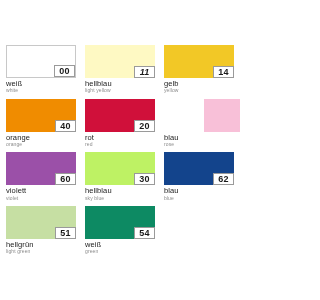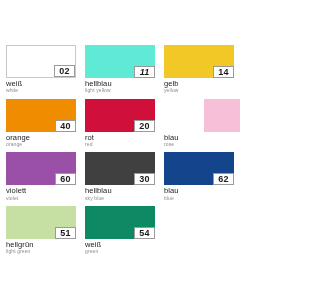--- a/index.html
+++ b/index.html
@@ -92,29 +92,29 @@
     visibility: hidden;
   }
 </style>
 </head>
 <body>
 
 <div id="color-chart">
   <div class="swatch-grid">
       <div class="swatch-cell">
         <div class="swatch-chip has-outline" style="background: rgb(255, 255, 255);">
-          <span class="swatch-code">02</span>
+          <span class="swatch-code">00</span>
         </div>
         <div class="swatch-labels">
           <span class="swatch-name-de">weiß</span>
           <span class="swatch-name-en">white</span>
         </div>
       </div>
       <div class="swatch-cell">
-        <div class="swatch-chip" style="background: #5eead4; font-style: italic;">
+        <div class="swatch-chip" style="background: #fef9c3; font-style: italic;">
           <span class="swatch-code">11</span>
         </div>
         <div class="swatch-labels">
           <span class="swatch-name-de">hellblau</span>
           <span class="swatch-name-en">light yellow</span>
         </div>
       </div>
       <div class="swatch-cell">
         <div class="swatch-chip" style="background: rgb(242, 200, 38);">
           <span class="swatch-code">14</span>
@@ -154,21 +154,21 @@
       <div class="swatch-cell">
         <div class="swatch-chip" style="background: rgb(155, 80, 168); padding-left: 44px;">
           <span class="swatch-code">60</span>
         </div>
         <div class="swatch-labels">
           <span class="swatch-name-de">violett</span>
           <span class="swatch-name-en">violet</span>
         </div>
       </div>
       <div class="swatch-cell">
-        <div class="swatch-chip" style="background: #404040;">
+        <div class="swatch-chip" style="background: #bef264;">
           <span class="swatch-code">30</span>
         </div>
         <div class="swatch-labels">
           <span class="swatch-name-de">hellblau</span>
           <span class="swatch-name-en">sky blue</span>
         </div>
       </div>
       <div class="swatch-cell">
         <div class="swatch-chip" style="background: rgb(19, 68, 140);">
           <span class="swatch-code">62</span>

